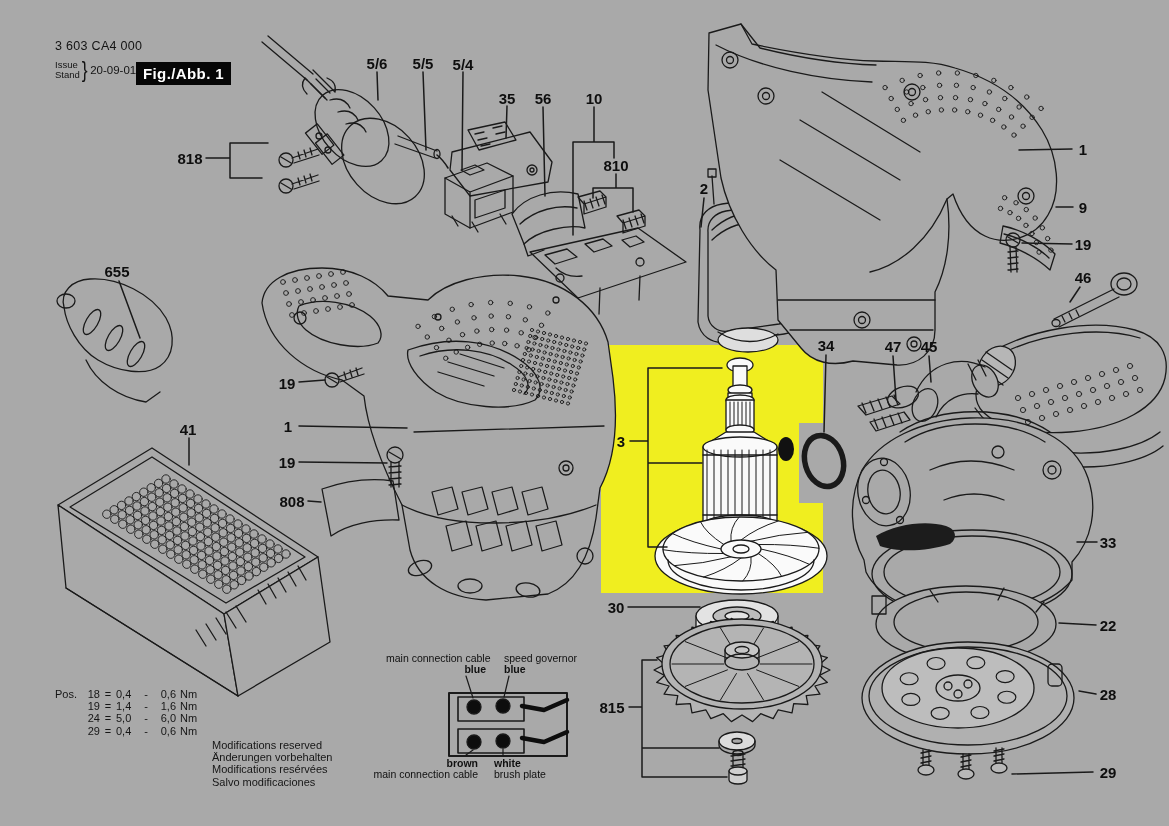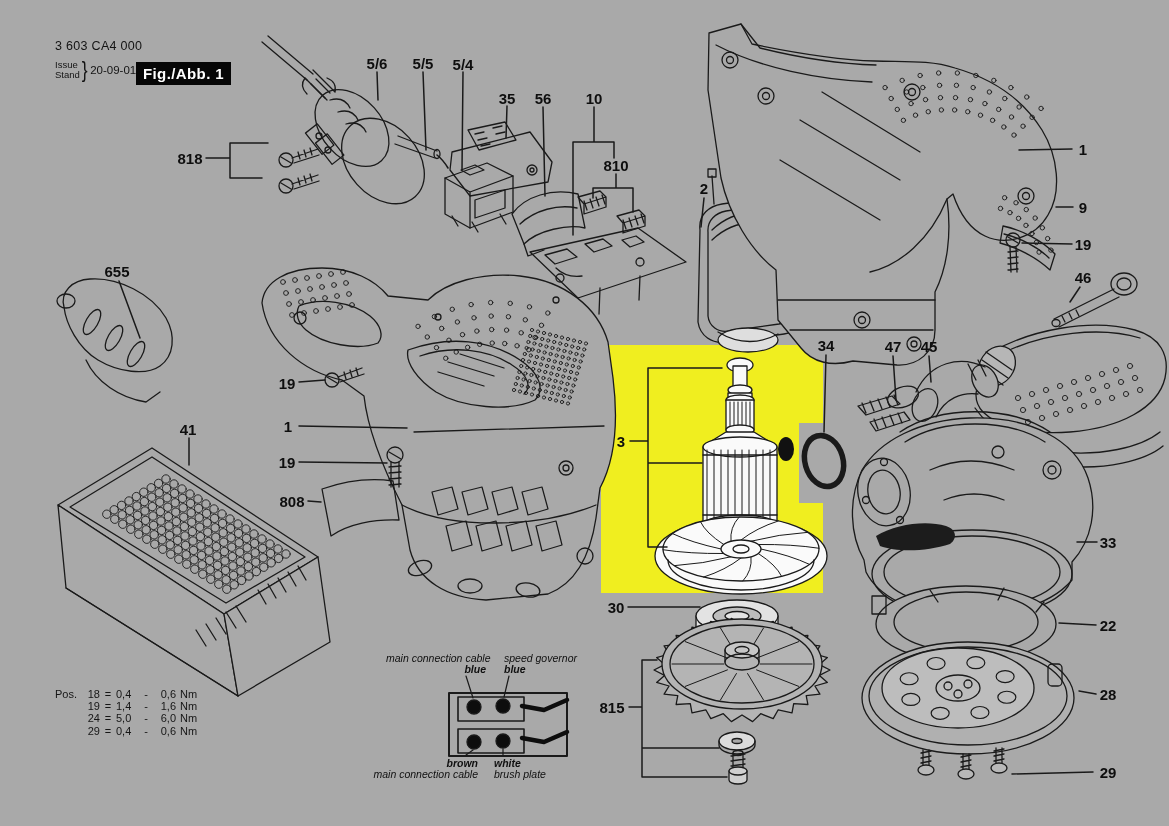--- a/index.html
+++ b/index.html
@@ -18,21 +18,21 @@
   .trow{display:flex;}
   .tc{display:inline-block;}
   .tc.prefix{width:27px;}
   .tc.pos{width:18px;text-align:right;}
   .tc.eq{width:16px;text-align:center;}
   .tc.min{width:24px;}
   .tc.dash{width:12px;text-align:center;}
   .tc.max{width:24px;text-align:right;}
   .tc.unit{padding-left:4px;}
   .mods{position:absolute;left:212px;top:739px;color:#161616;font-size:11px;line-height:12.2px;}
-  .wl{position:absolute;font-size:10.5px;color:#101010;white-space:nowrap;font-style:italic;}
+  .wl{position:absolute;font-size:10.5px;color:#101010;white-space:nowrap;}
   .wl.b{font-weight:bold;}
   .wl.r{text-align:right;}
 </style>
 </head>
 <body>
 
 <div class="stage" style="background: rgb(169, 169, 169);">
 
 <svg id="art" width="1169" height="826" viewBox="0 0 1169 826">
   <g stroke="#1a1a1a" stroke-width="1.3" fill="none" stroke-linecap="round" stroke-linejoin="round">
@@ -927,20 +927,26 @@
           <span class="tc pos">29</span>
           <span class="tc eq">=</span>
           <span class="tc min">0,4</span>
           <span class="tc dash">-</span>
           <span class="tc max">0,6</span>
           <span class="tc unit">Nm</span>
         </div>
       </div>
 </div>
 
+<div class="mods" id="mods">
+      <div>Modifications reserved</div>
+      <div>Änderungen vorbehalten</div>
+      <div>Modifications resérvées</div>
+      <div>Salvo modificaciones</div>
+    </div>
 
 <div class="wl r" style="left:386px;top:652px;width:100px">main connection cable</div>
 <div class="wl r b" style="left:386px;top:663px;width:100px">blue</div>
 <div class="wl" style="left:504px;top:652px">speed governor</div>
 <div class="wl b" style="left:504px;top:663px">blue</div>
 <div class="wl r b" style="left:378px;top:757px;width:100px">brown</div>
 <div class="wl r" style="left:348px;top:768px;width:130px">main connection cable</div>
 <div class="wl b" style="left:494px;top:757px">white</div>
 <div class="wl" style="left:494px;top:768px">brush plate</div>
 

